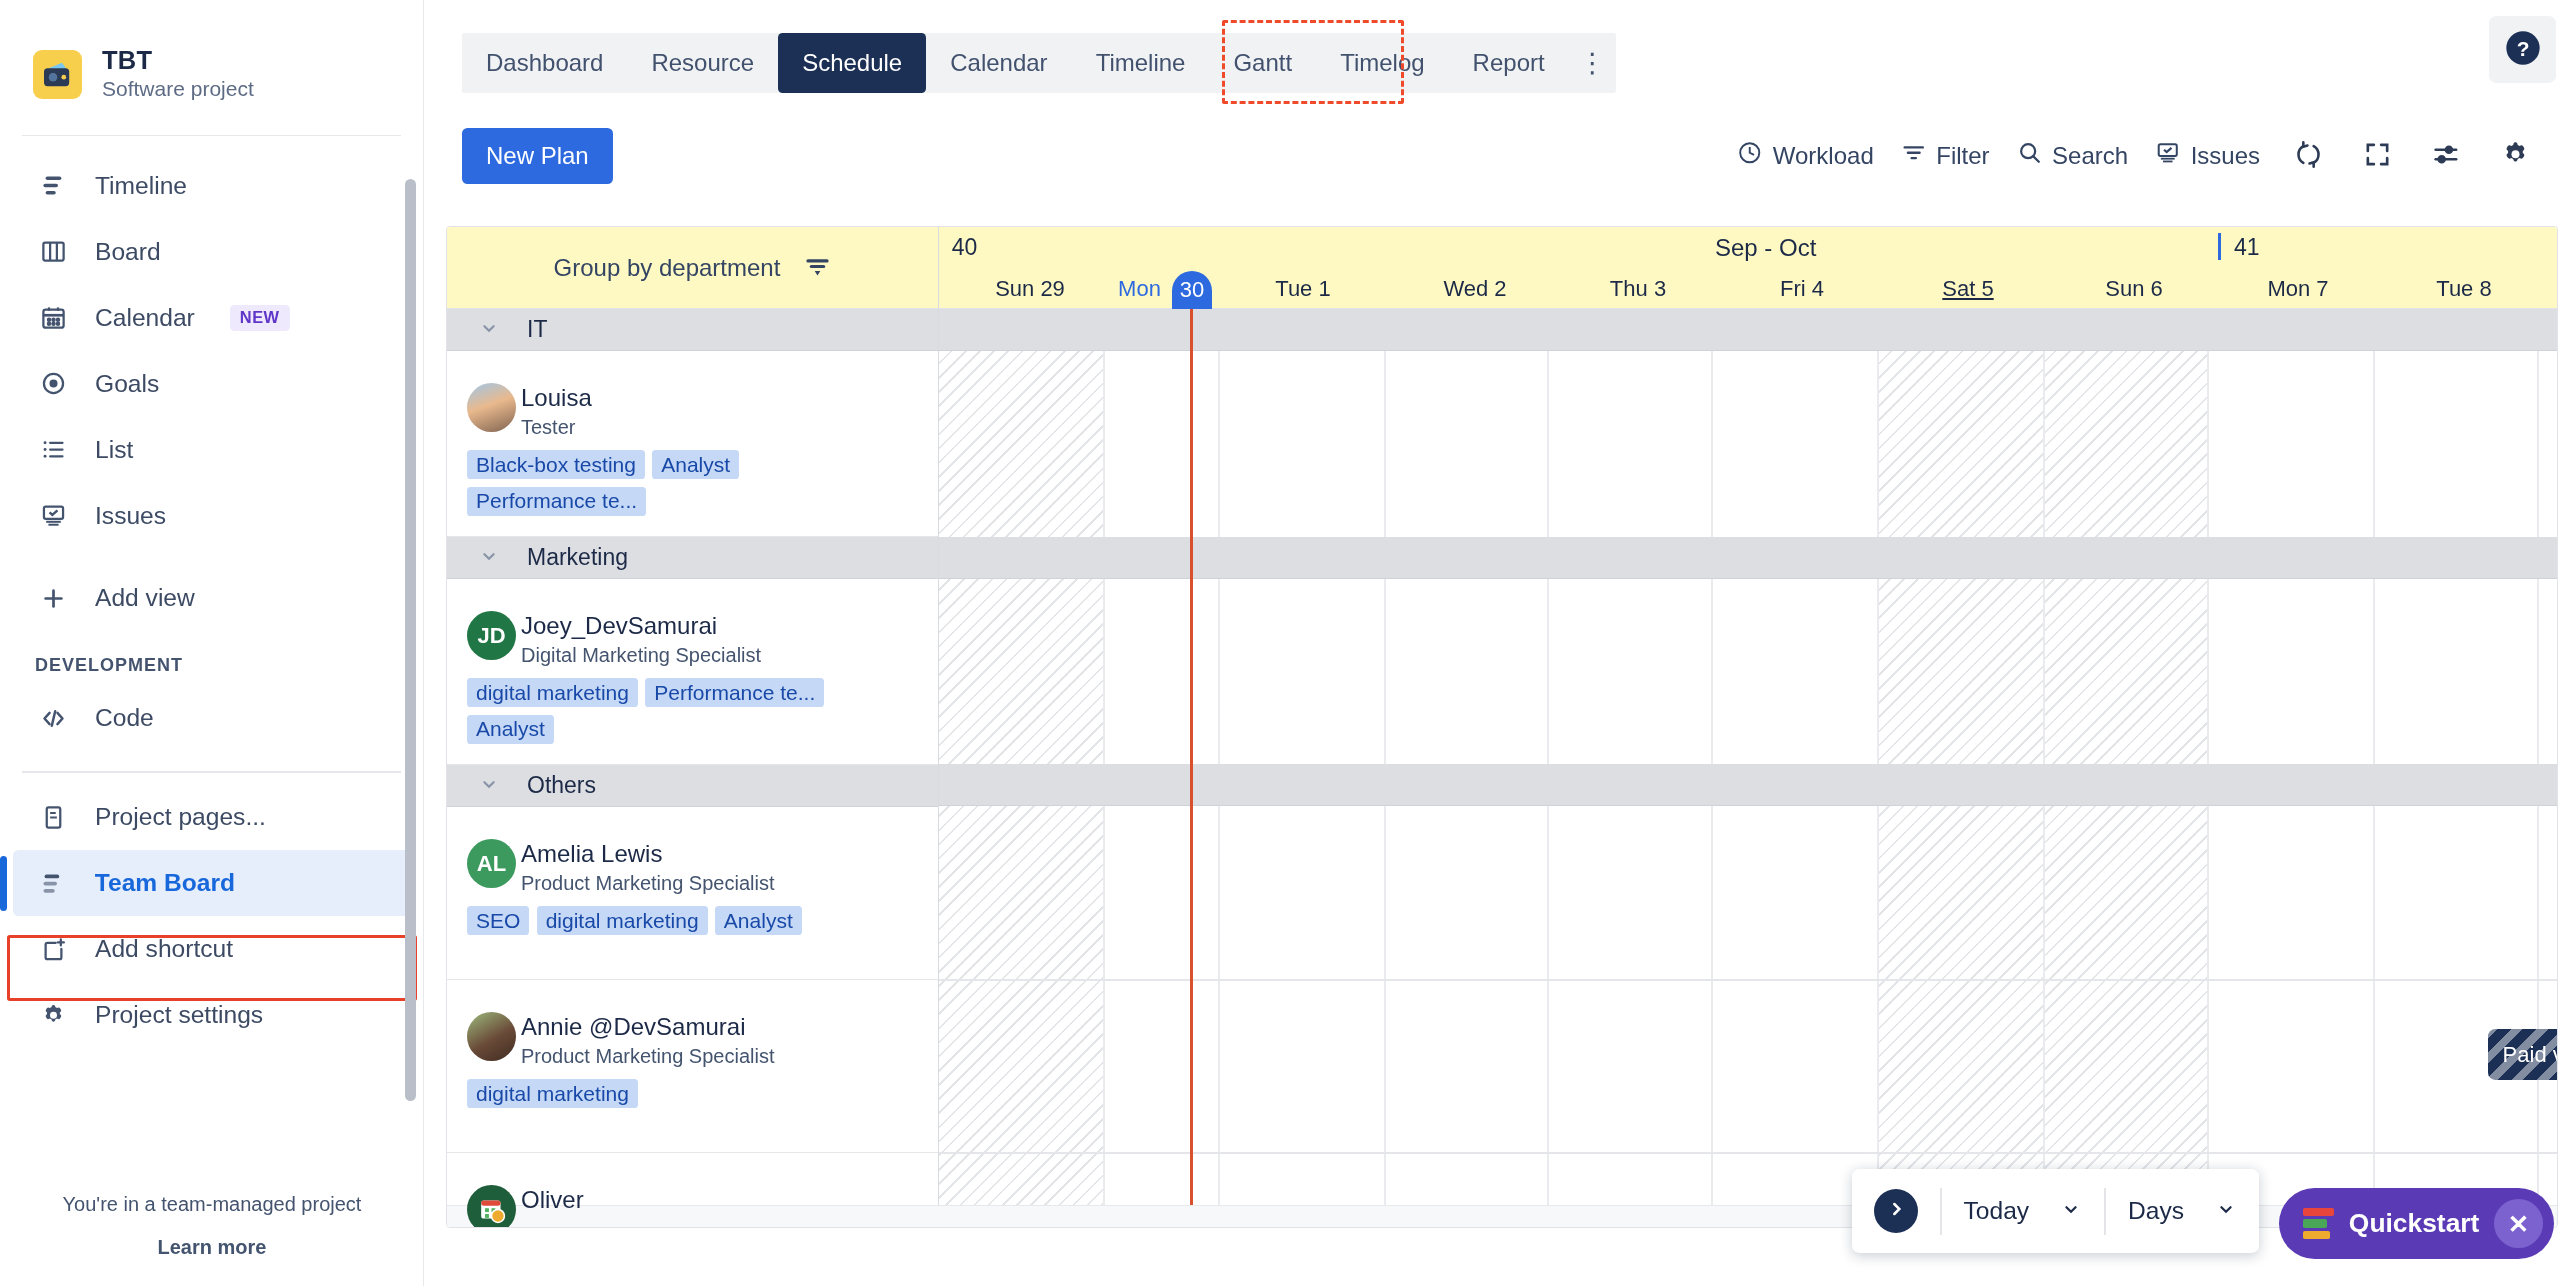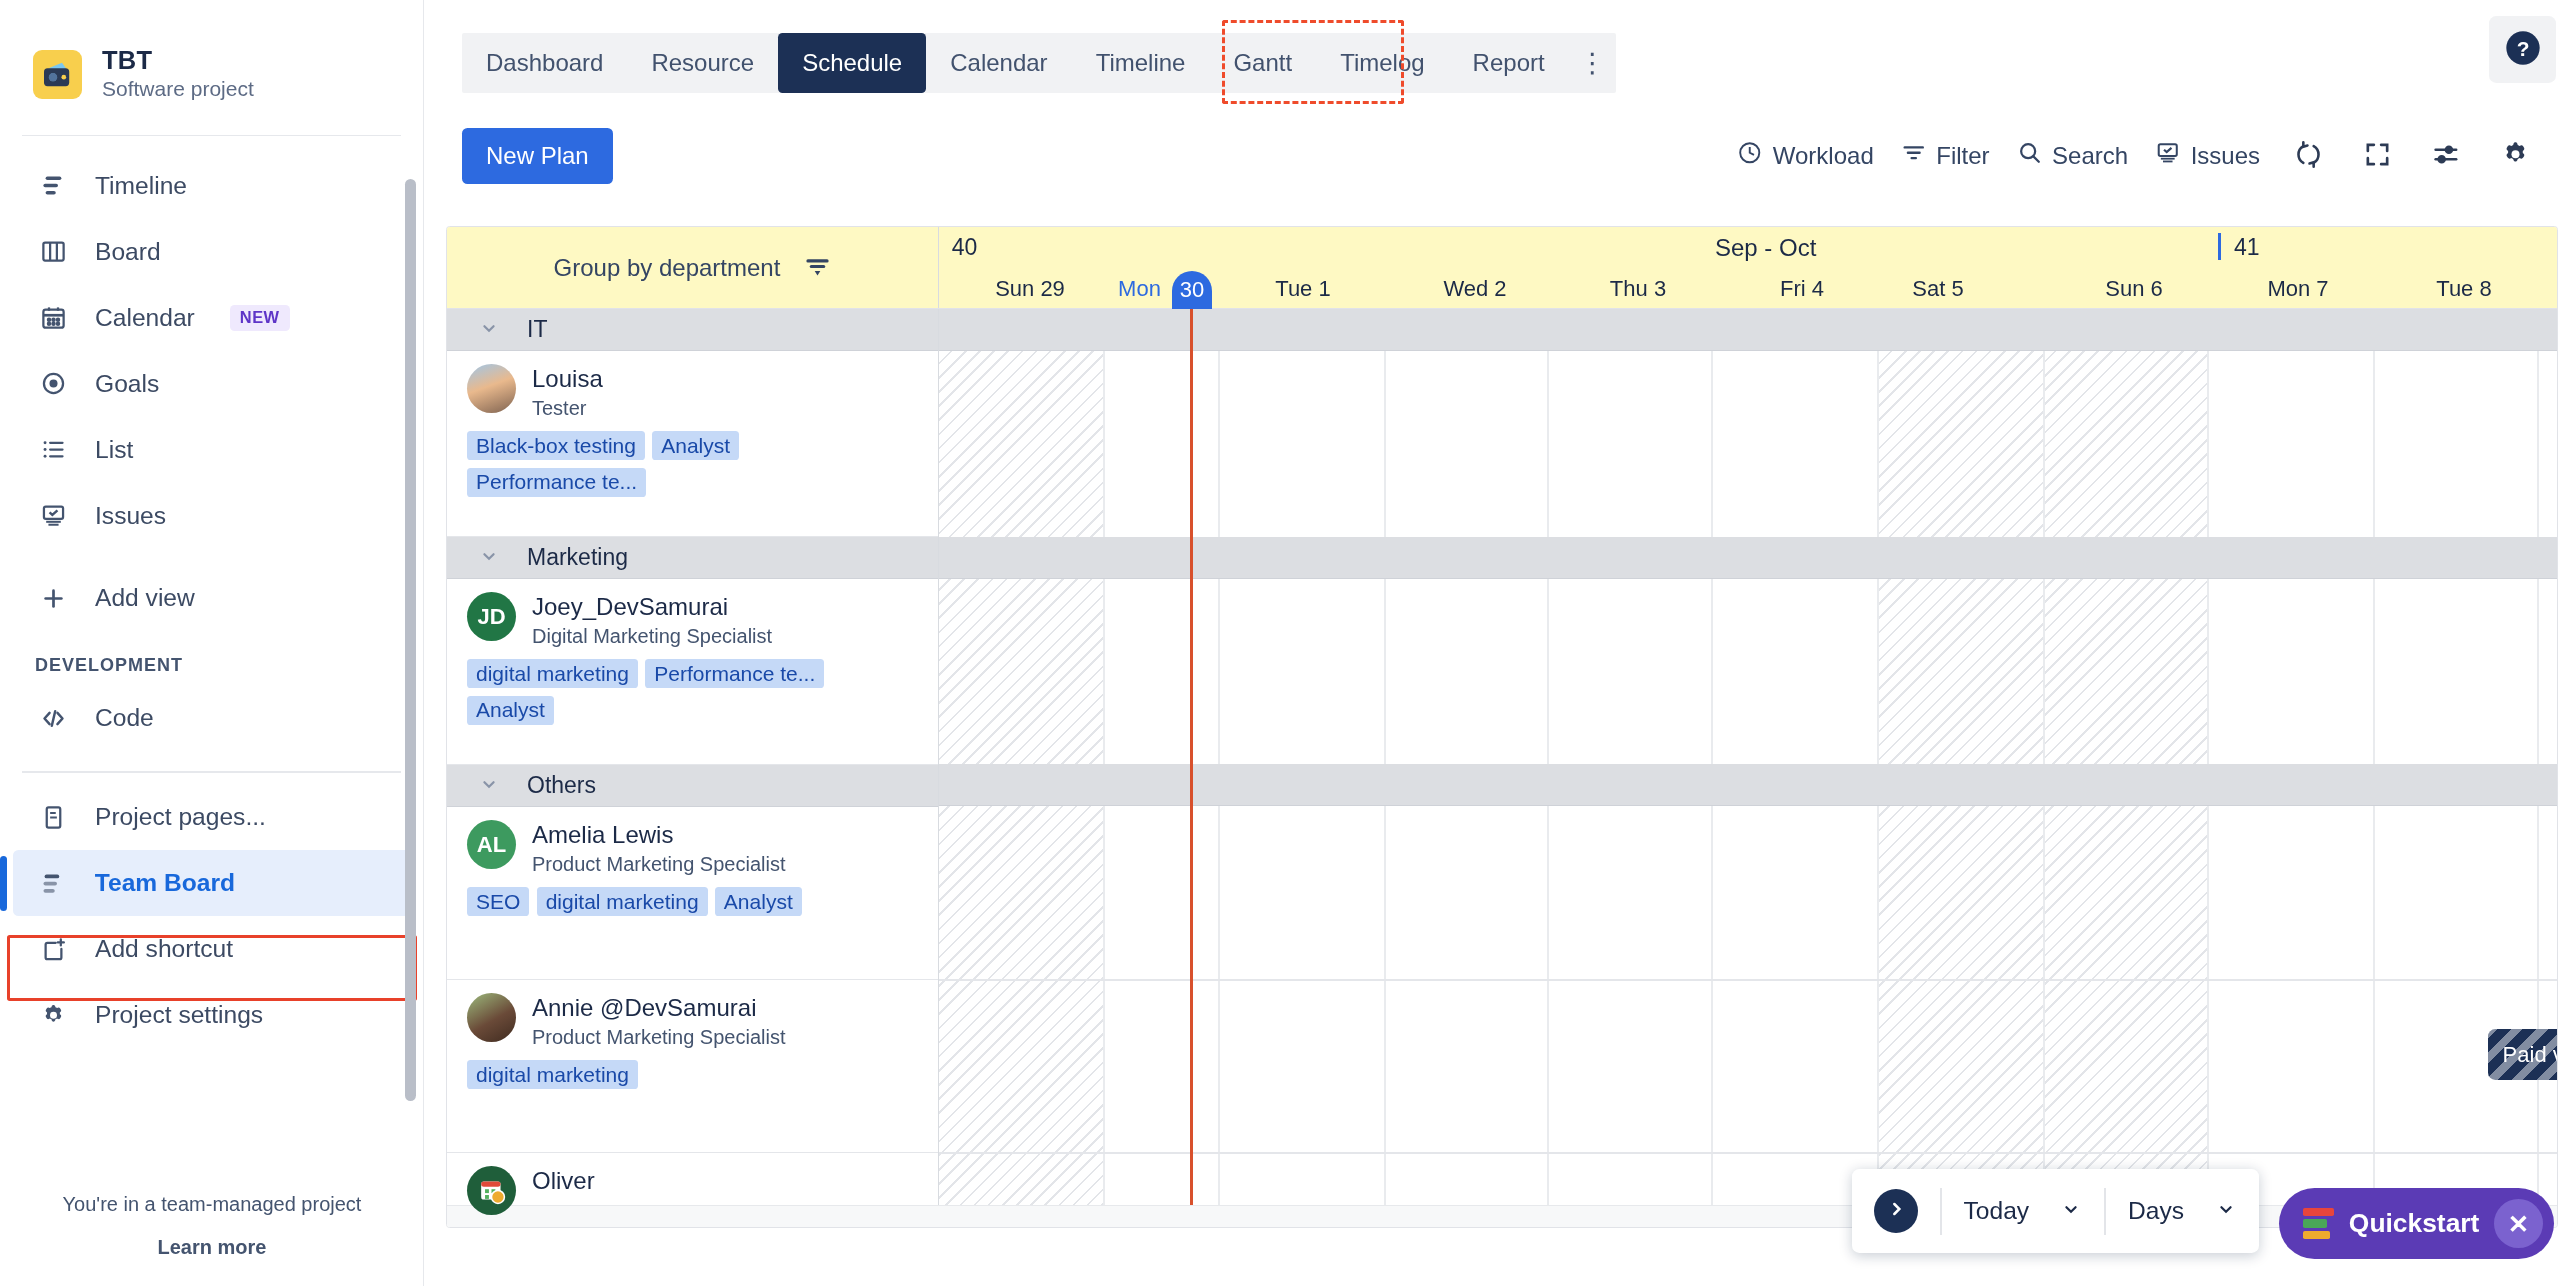--- a/index.html
+++ b/index.html
@@ -130,21 +130,21 @@
   .today-pill {
     position: absolute; border-radius: 20px 20px 0 0; background: #2d6ae0; color: #fff;
     display:flex; align-items:center; justify-content:center; font-size: 22px;
   }
   .group-row {
     height: 42px; background: #dcdee2; display: flex; align-items: center; padding-left: 31px; gap: 27px;
     border-bottom: 0.9px solid #cfd2d8;
   }
   .group-name { font-size: 23px; color: #1c2a47; }
   .res-row { border-bottom: 1.8px solid #e4e6ea; position: relative; }
-  .res-head { display: flex; align-items: flex-start; padding: 13px 0 0 20px; gap: 16px; }
+  .res-head { display: flex; align-items: flex-start; padding: 32px 0 0 20px; gap: 5px; }
   .avatar { width: 49px; height: 49px; border-radius: 50%; flex: 0 0 49px; overflow:hidden; display:flex; align-items:center; justify-content:center; color:#fff; font-size:22px; font-weight:600;}
   .res-name { font-size: 24px; color: #1c2a47; line-height: 1.25; }
   .res-role { font-size: 20px; color: #44546f; line-height: 1.4; }
   .skills { display: flex; flex-wrap: wrap; gap: 7.3px; padding: 9px 0 0 20px; }
   .skill { background: #c5d9f7; color: #1949a8; font-size: 21px; padding: 2.7px 9px; border-radius: 3.6px; white-space: nowrap;}
 
   
   .grid-lines { position: absolute; inset: 0; pointer-events: none; }
   .col-line { position: absolute; top: 0; bottom: 0; width: 1.8px; background: #e9ebee; }
   .weekend { position: absolute; top: 0; bottom: 0;
@@ -506,21 +506,21 @@
             <span class="wk-num" style="left:1295px;">41</span>
           </div>
           <div class="day-row">
             <span class="day-cell" style="left:0px;width:182px;">Sun 29</span>
             <span class="day-cell today" style="left:164px;width:73px;">Mon</span>
             <span class="today-pill" style="left:233px;top:1.8px;width:40px;height:38px;">30</span>
             <span class="day-cell" style="left:273px;width:182px;">Tue 1</span>
             <span class="day-cell" style="left:445px;width:182px;">Wed 2</span>
             <span class="day-cell" style="left:608px;width:182px;">Thu 3</span>
             <span class="day-cell" style="left:772px;width:182px;">Fri 4</span>
-            <span class="day-cell" style="left:908px;width:182px;">Sat 5</span>
+            <span class="day-cell" style="left:938px;width:182px;text-decoration:underline;">Sat 5</span>
             <span class="day-cell" style="left:1104px;width:182px;">Sun 6</span>
             <span class="day-cell" style="left:1268px;width:182px;">Mon 7</span>
             <span class="day-cell" style="left:1434px;width:182px;">Tue 8</span>
           </div>
         </div>
       </div>
 
       <div class="gantt-body">
 
         <div class="left-pane">

